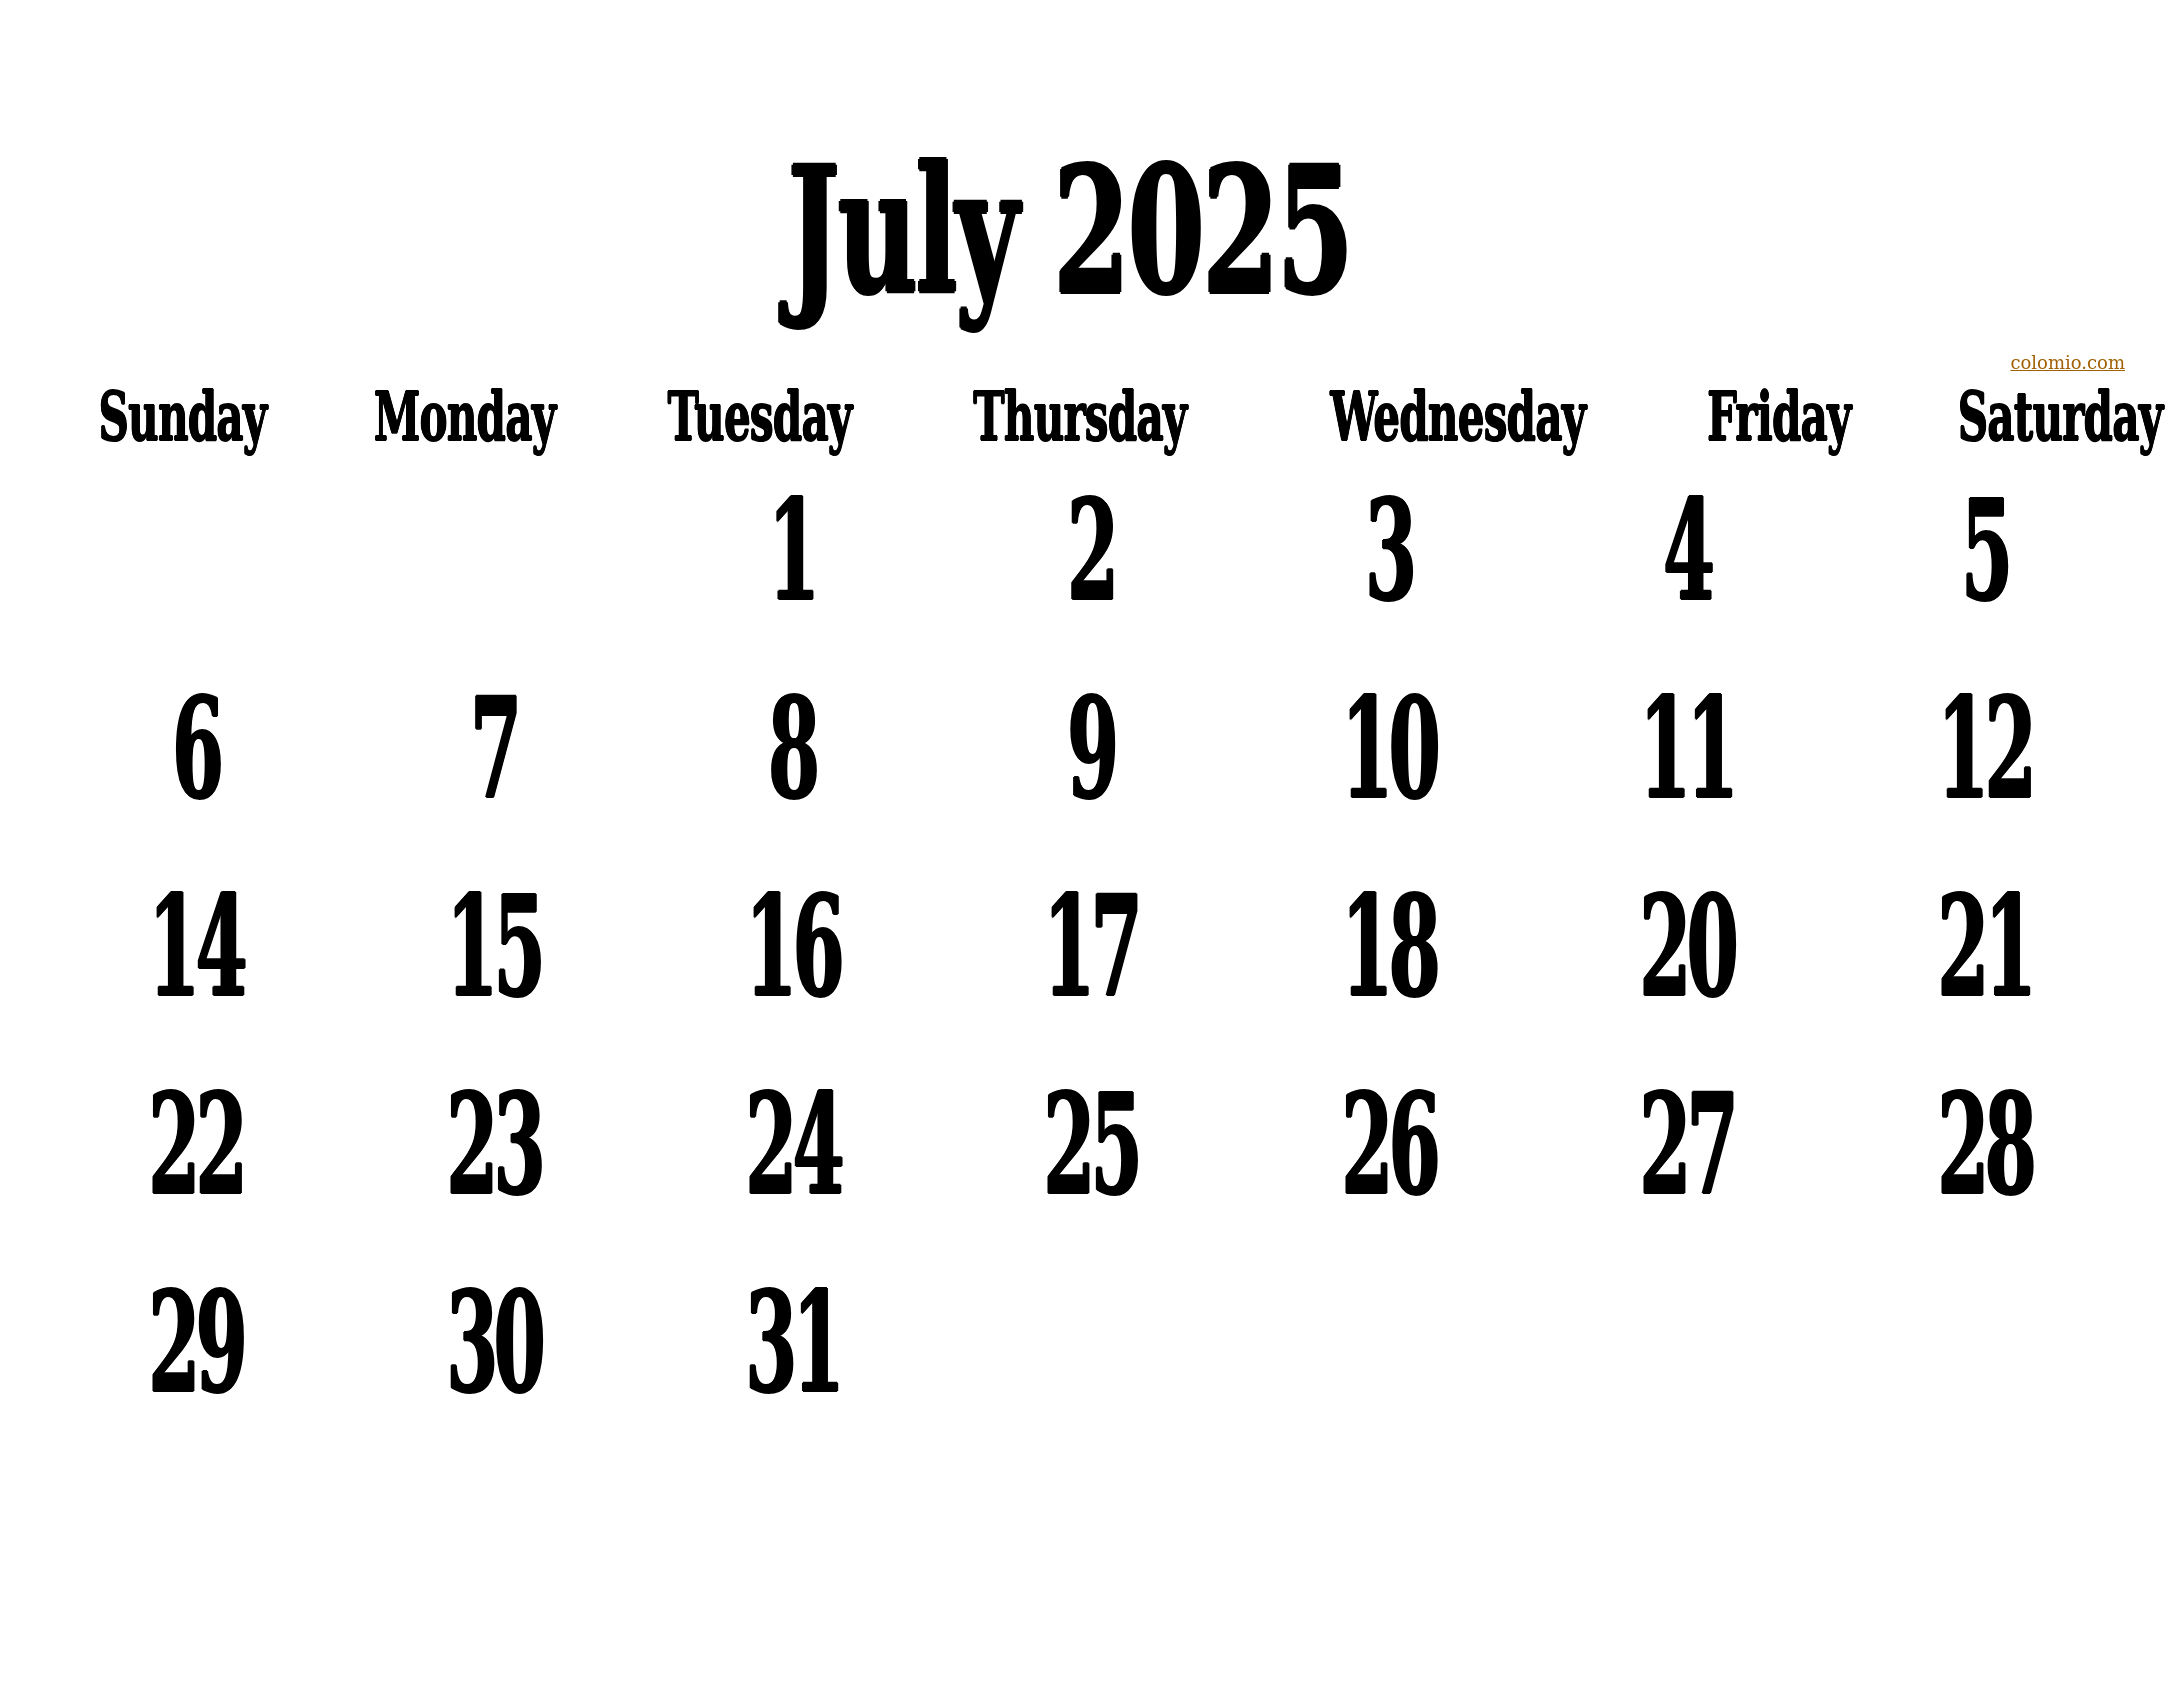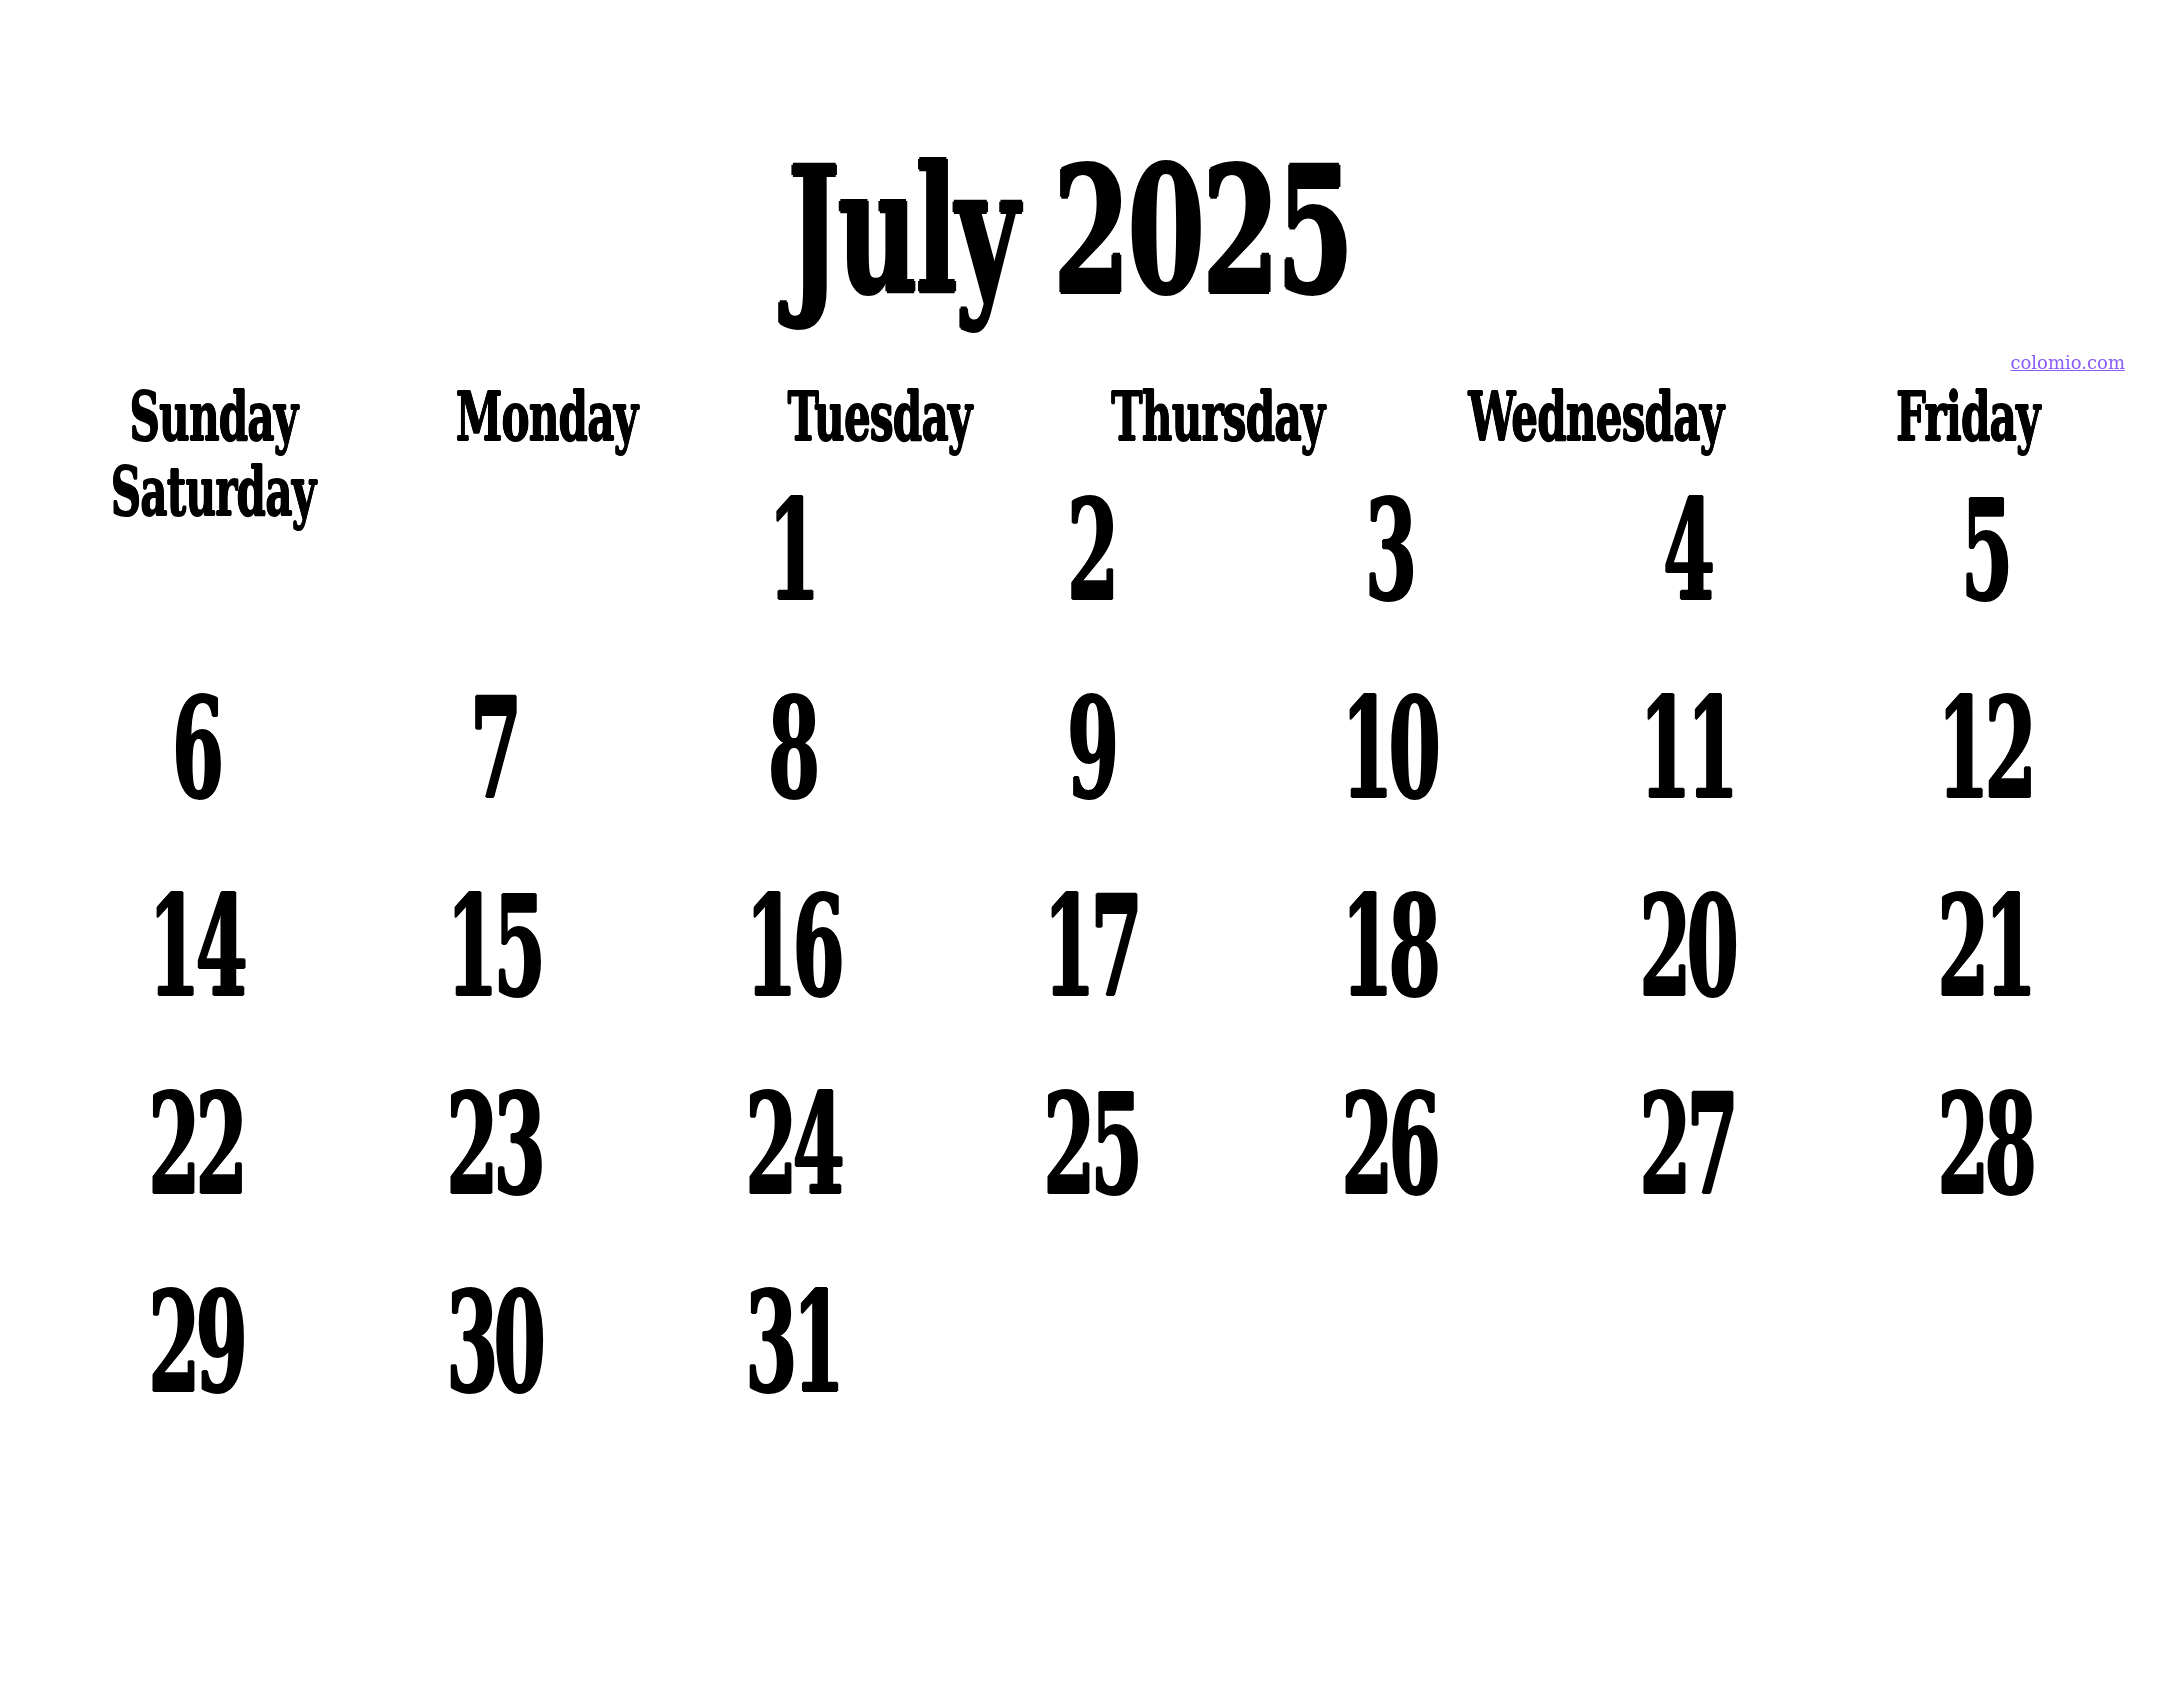--- a/index.html
+++ b/index.html
@@ -39,35 +39,35 @@
     transform: scaleX(0.63);
     white-space: nowrap;
   }
 
   .watermark {
     position: absolute;
     top: 354px;
     right: 56px;
     font-size: 18px;
     line-height: 1;
-    color: #8b5cf6;
+    color: #a16207;
     text-decoration: underline;
     cursor: pointer;
   }
 
   .grid {
     position: absolute;
     top: 375px;
     left: 47px;
     width: 2087px;
   }
 
   .header-row {
     display: grid;
-    grid-template-columns: repeat(6, 1fr);
+    grid-template-columns: repeat(7, 1fr);
     height: 77px;
   }
 
   .day-header {
     display: flex;
     justify-content: center;
     align-items: flex-start;
     padding-top: 6.8px;
   }
 

